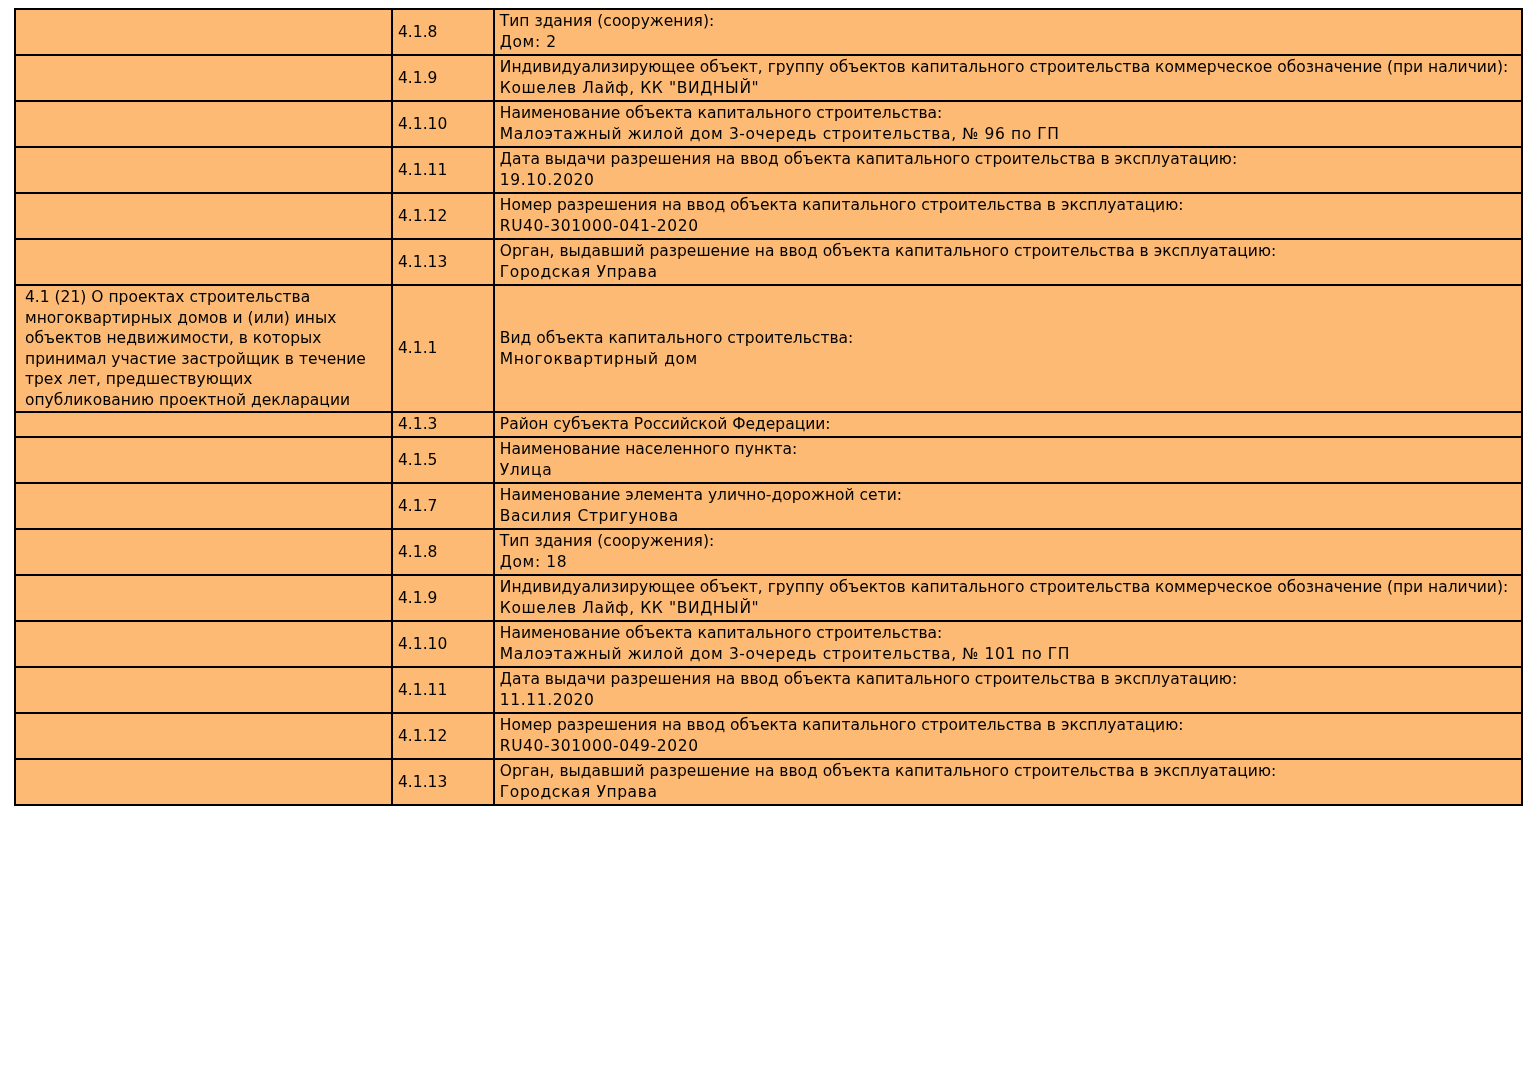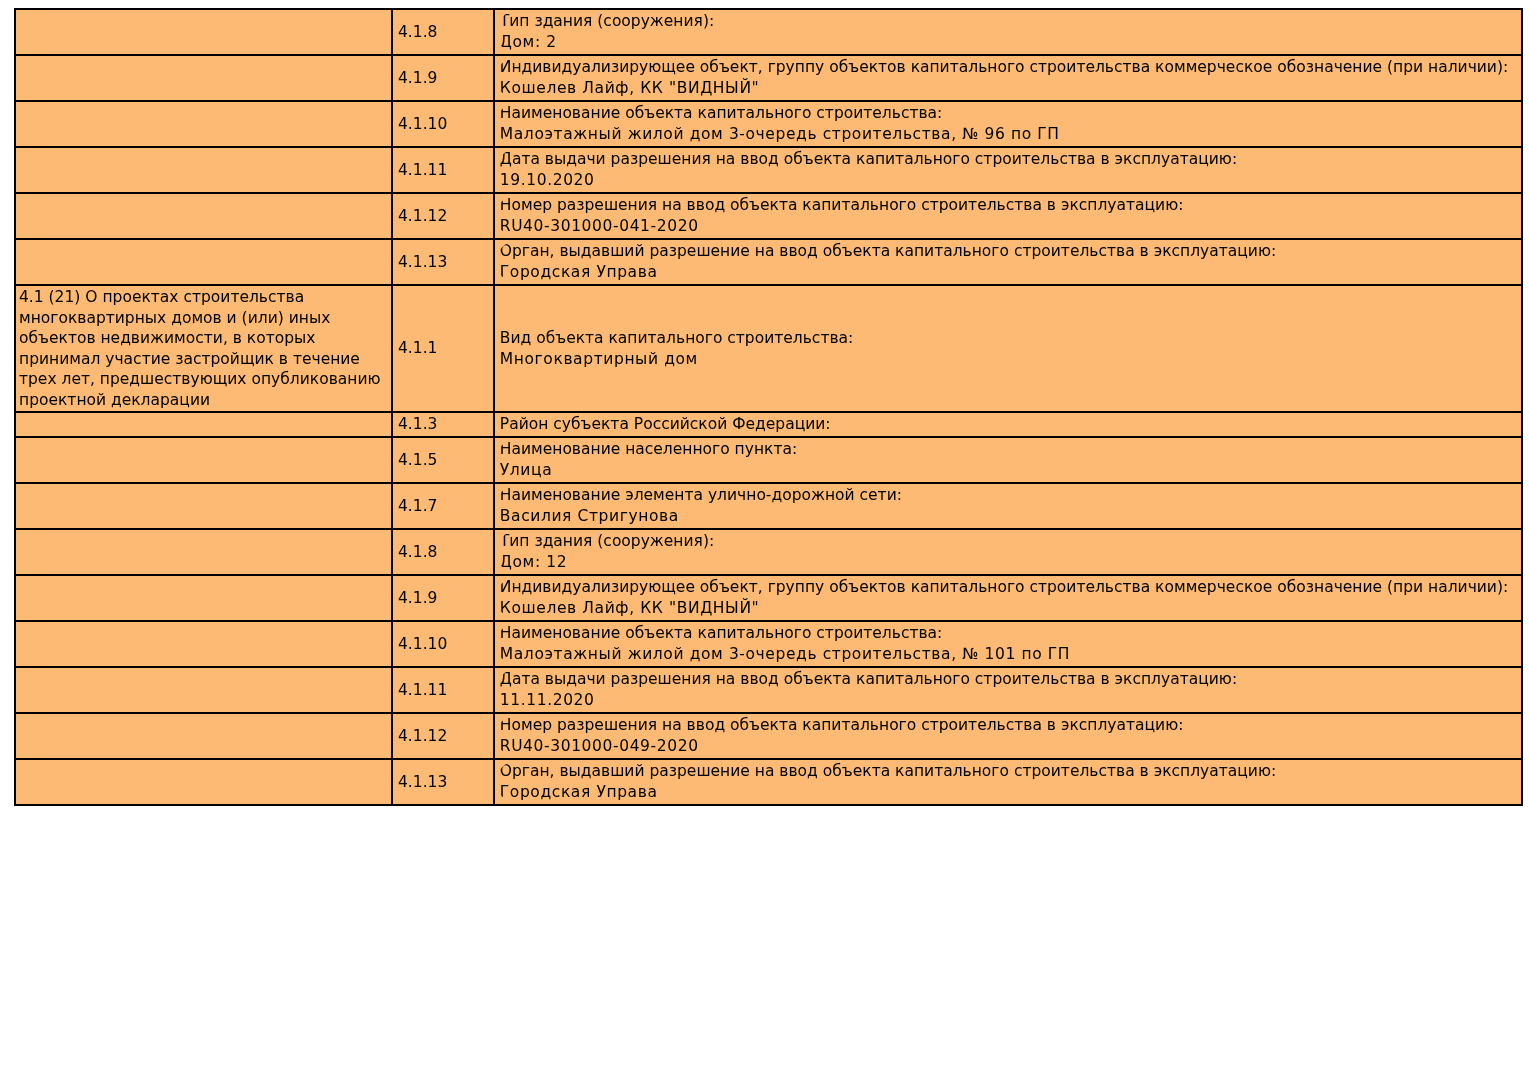--- a/index.html
+++ b/index.html
@@ -30,36 +30,35 @@
     border: 2px solid #000000;
     overflow: hidden;
     word-wrap: break-word;
   }
   .col-section { width: 374px; }
   .col-num     { width: 101px; }
   .col-content { width: 1020px; }
 
   td.cell-section {
     vertical-align: top;
-    padding: 1px 3px;
+    padding: 1px 9px;
     font-size: 15.5px;
     line-height: 20.5px;
   }
   td.cell-num {
     vertical-align: middle;
     padding: 1px 5px;
     font-size: 15.5px;
     line-height: 21px;
   }
   td.cell-content {
     vertical-align: middle;
     padding: 1px 5px;
     font-size: 15.5px;
     line-height: 21px;
-    border-radius: 23px;
   }
   .field-label {
     font-weight: normal;
   }
   .field-value {
     font-weight: normal;
     letter-spacing: 0.6px;
   }
 </style>
 </head>
@@ -151,21 +150,21 @@
     <td class="cell-content">
       <div class="field-label">Наименование элемента улично-дорожной сети:</div>
       <div class="field-value">Василия Стригунова</div>
     </td>
   </tr>
         <tr>
     <td class="cell-section"></td>
     <td class="cell-num">4.1.8</td>
     <td class="cell-content">
       <div class="field-label">Тип здания (сооружения):</div>
-      <div class="field-value">Дом: 12</div>
+      <div class="field-value">Дом: 18</div>
     </td>
   </tr>
         <tr>
     <td class="cell-section"></td>
     <td class="cell-num">4.1.9</td>
     <td class="cell-content">
       <div class="field-label">Индивидуализирующее объект, группу объектов капитального строительства коммерческое обозначение (при наличии):</div>
       <div class="field-value">Кошелев Лайф, КК "ВИДНЫЙ"</div>
     </td>
   </tr>

